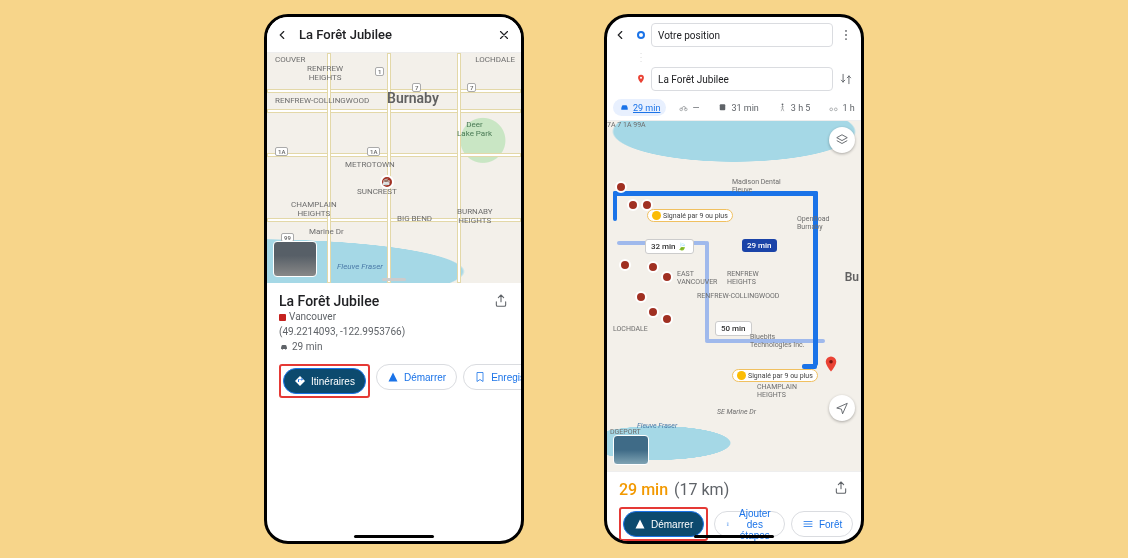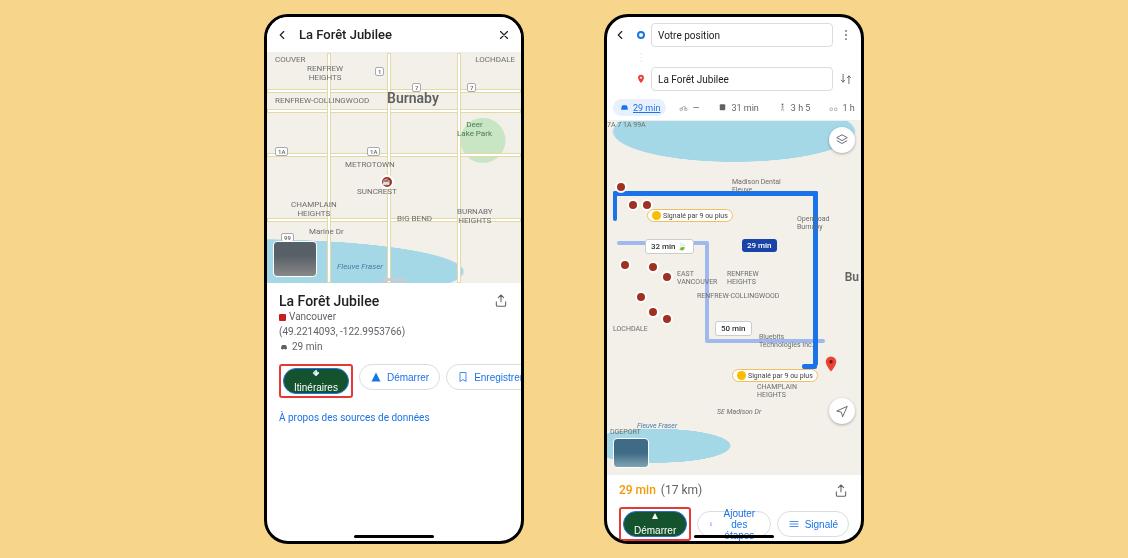--- a/index.html
+++ b/index.html
@@ -92,21 +92,21 @@
   .p1-sub .car { display:inline-block; vertical-align:middle; margin-right:3px; }
 
   .p1-actions { display:flex; gap:6px; margin-top:10px; }
   .chip {
     display:inline-flex; align-items:center; gap:5px;
     height:26px; padding:0 10px; border-radius:14px;
     font-size:10px; font-weight:500;
     border:1px solid #dadce0; color:#1a73e8; background:#fff;
     cursor:pointer;
   }
-  .chip.filled { background:#14532d; color:#fff; border-color:#1a73e8;flex-direction:column; }
+  .chip.filled { background:#0c4a6e; color:#fff; border-color:#1a73e8; }
   .highlight-box { border:2px solid #e53935; border-radius:3px; padding:2px; display:inline-flex; }
   .p1-data-note { margin-top:14px; font-size:10px; color:#1a73e8; }
 
   
   .p2-header { padding:6px 6px 0 6px; font-size:11px; }
   .p2-row { display:flex; align-items:center; gap:4px; margin-bottom:4px; }
   .p2-row .back { width:18px; display:flex; align-items:center; }
   .p2-row .dotcol { width:12px; display:flex; flex-direction:column; align-items:center; line-height:4px; font-size:6px; color:#888; }
   .p2-row .field {
     flex:1; height:24px; background:#fff; border:1px solid #dadce0; border-radius:4px;
@@ -157,21 +157,21 @@
     position:absolute; bottom:50px; right:6px; width:26px; height:26px;
     background:#fff; border-radius:50%; box-shadow:0 1px 3px rgba(0,0,0,.3);
     display:flex; align-items:center; justify-content:center; color:#5f6368;
   }
   .p2-thumb { position:absolute; left:6px; bottom:6px; width:36px; height:30px; border-radius:4px; background:linear-gradient(180deg,#3f6b87 0 50%,#7fa3b3 100%); border:1px solid #fff; }
 
   .p2-info {
     padding: 8px 12px 0 12px;
     border-top:1px solid #eee;
   }
-  .p2-info .t1 { font-size:12px; }
+  .p2-info .t1 { font-size:16px; }
   .p2-info .t1 .dur { color:#f29900; font-weight:500; }
   .p2-info .t1 .dist { color:#5f6368; margin-left:2px; }
   .p2-info .desc { font-size:9px; color:#5f6368; margin-top:1px; max-width:170px; line-height:1.3; }
   .p2-actions { display:flex; gap:6px; margin-top:8px; align-items:center; }
 
   svg { display:block; }
 </style>
 </head>
 <body>
 
@@ -269,21 +269,20 @@
         <span>Démarrer</span>
       </button>
       <button class="chip">
         <svg width="12" height="12" viewBox="0 0 24 24">
             <path d="M6 3h12v18l-6-4-6 4V3z" stroke="#1a73e8" stroke-width="1.6" fill="none"></path>
           </svg>
         <span>Enregistrer</span>
       </button>
     </div>
 
-    <div class="p1-data-note">À propos des sources de données</div>
   </div>
 
   <div class="home-indicator"></div>
 </div>
 
 <div class="phone">
 
   <div class="p2-header">
     <div class="p2-row">
       <span class="back">
@@ -417,26 +416,26 @@
     
     <span class="lbl" style="top:58px;left:125px;white-space:pre">Madison Dental
 Fleuve</span>
     <span class="lbl" style="top:95px;left:190px;white-space:pre">OpenRoad
 Burnaby</span>
     <span class="lbl" style="top:150px;left:70px;white-space:pre">EAST
 VANCOUVER</span>
     <span class="lbl" style="top:150px;left:120px;white-space:pre">RENFREW
 HEIGHTS</span>
     <span class="lbl" style="top:172px;left:90px">RENFREW-COLLINGWOOD</span>
-    <span class="lbl" style="top:213px;left:152px;white-space:pre">Bluebits
+    <span class="lbl" style="top:213px;left:143px;white-space:pre">Bluebits
 Technologies Inc.</span>
     <span class="lbl" style="top:263px;left:150px;white-space:pre">CHAMPLAIN
 HEIGHTS</span>
     <span class="lbl" style="top:205px;left:6px">LOCHDALE</span>
-    <span class="lbl" style="top:288px;left:110px;font-style:italic">SE Madison Dr</span>
+    <span class="lbl" style="top:288px;left:110px;font-style:italic">SE Marine Dr</span>
     <span class="lbl" style="top:302px;left:30px;font-style:italic;color:#4a7aa8">Fleuve Fraser</span>
     <span class="lbl" style="top:150px;right:2px;font-weight:600;font-size:12px;color:#616161">Bu</span>
     <span class="lbl" style="top:308px;left:3px">DGEPORT</span>
     <span class="badge-hwy" style="top:60px;left:210px">7A</span>
     <span class="badge-hwy" style="top:34px;left:70px">7</span>
     <span class="badge-hwy" style="top:166px;left:55px">1A</span>
     <span class="badge-hwy" style="top:232px;left:63px">99A</span>
 
     <div class="layers">
       <svg width="14" height="14" viewBox="0 0 24 24">
@@ -480,19 +479,19 @@
             <circle cx="12" cy="8" r="3" stroke="#1a73e8" fill="none"></circle>
             <path d="M12 11v4M10 18h4" stroke="#1a73e8" stroke-linecap="round"></path>
             <path d="M12 15v4m-2-2h4" stroke="#1a73e8" stroke-linecap="round"></path>
           </svg>
         <span>Ajouter des étapes</span>
       </button>
       <button class="chip">
         <svg width="12" height="12" viewBox="0 0 24 24">
             <path d="M4 7h16M4 12h16M4 17h16" stroke="#1a73e8" stroke-width="1.6" stroke-linecap="round"></path>
           </svg>
-        <span>Signalé</span>
+        <span>Forêt</span>
       </button>
     </div>
   </div>
 
   <div class="home-indicator"></div>
 </div>
 
 </body></html>

